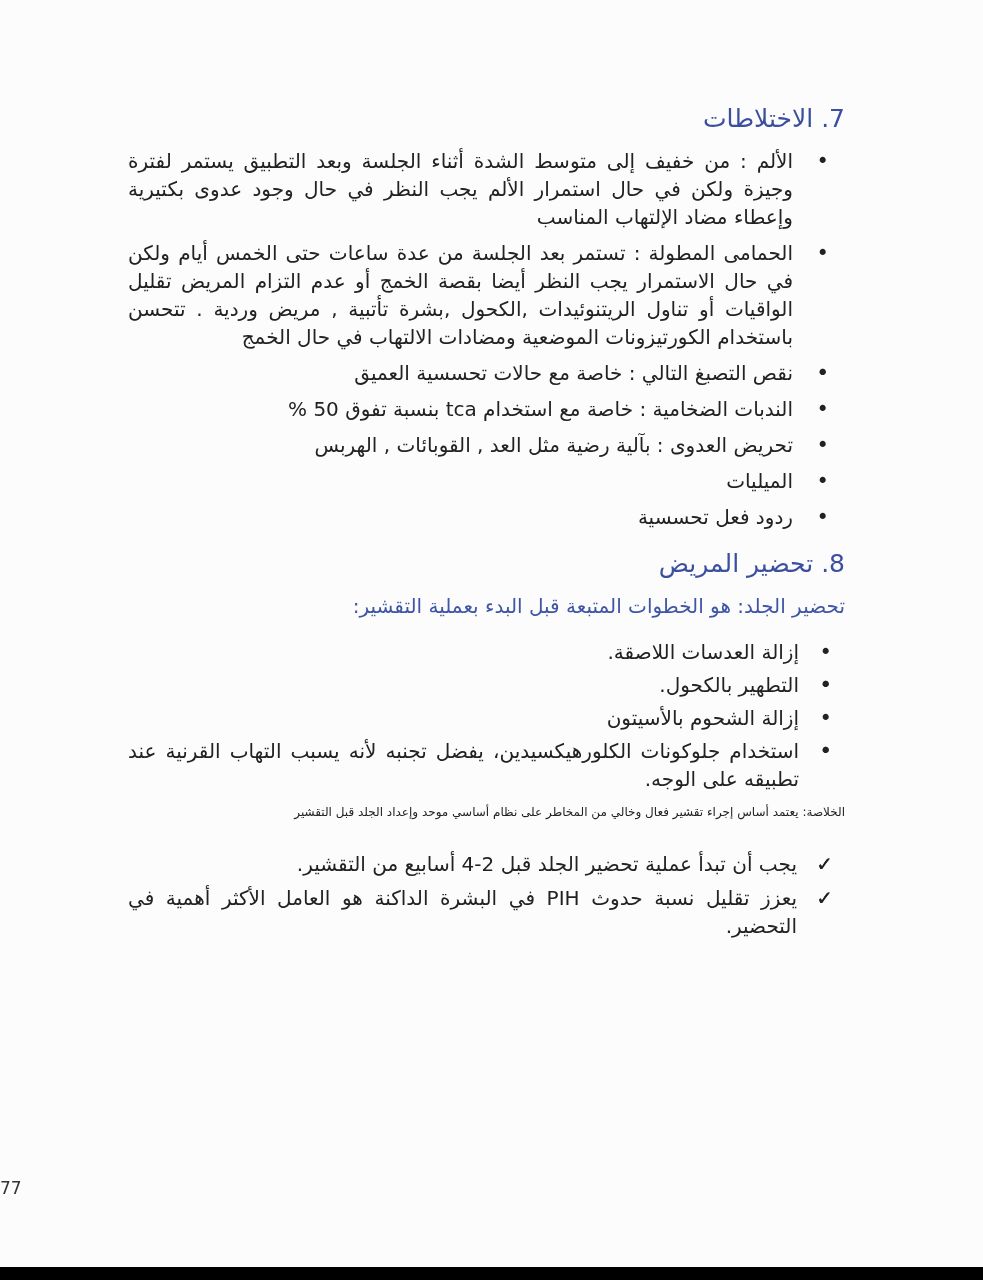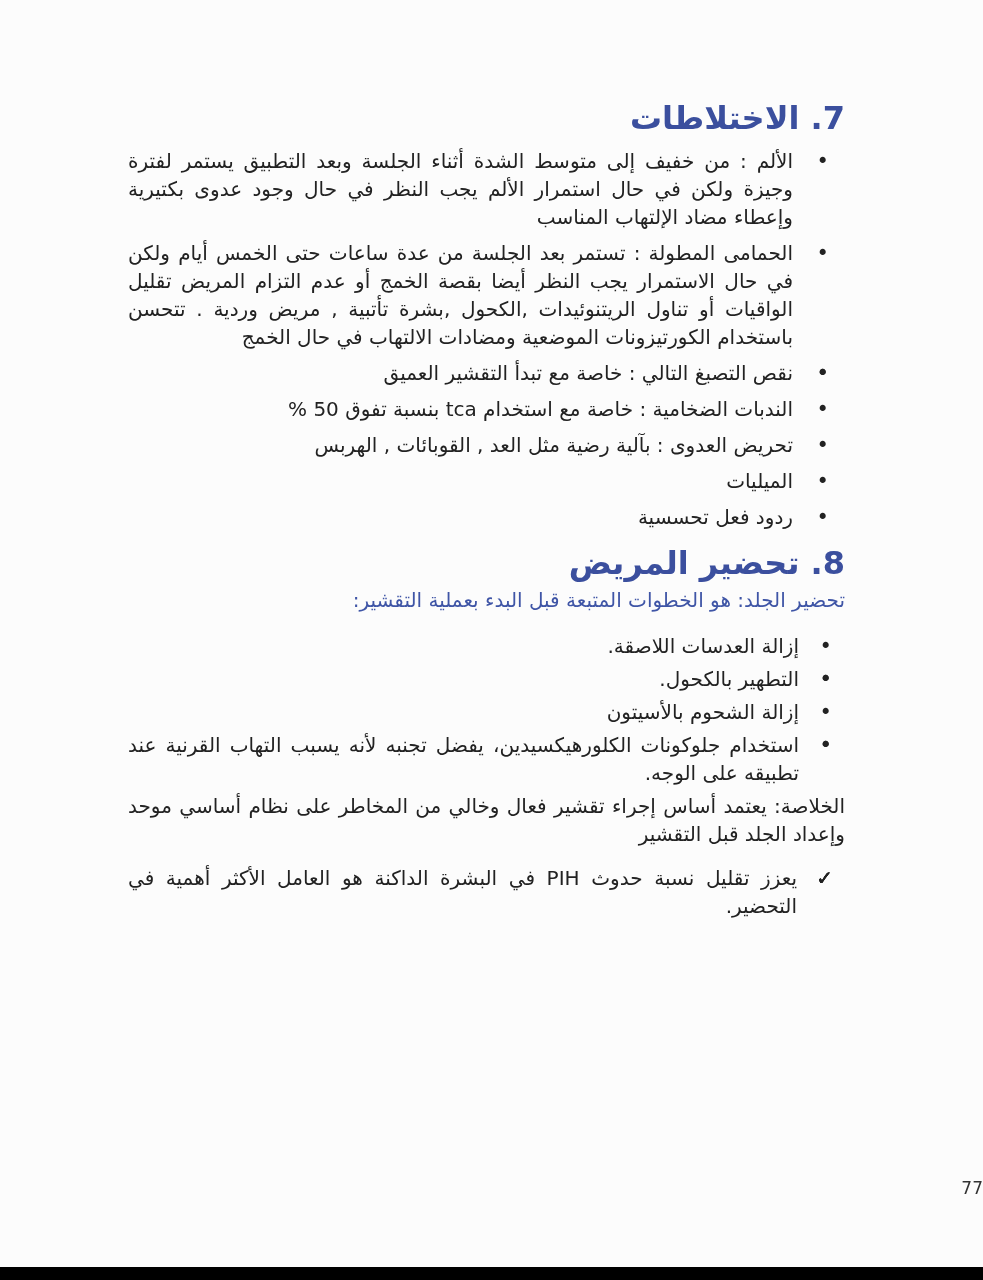--- a/index.html
+++ b/index.html
@@ -19,28 +19,27 @@
   }
   .content {
     position: absolute;
     top: 0;
     right: 0;
     left: 0;
     padding: 102px 138px 0 128px;
   }
   h2.sec-heading {
     margin: 0 0 12px 0;
-    font-size: 32px;
+    font-size: 25px;
     line-height: 33px;
-    font-weight: bold;
+    font-weight: normal;
     color: var(--heading, #3b4f9e);
   }
   h2.sec-heading.second {
     margin-top: 16px;
-    margin-bottom: 6px;
   }
   ul {
     list-style: none;
     margin: 0;
     padding: 0;
   }
   li {
     position: relative;
     font-size: 20px;
     line-height: 28px;
@@ -78,31 +77,31 @@
     font-weight: bold;
     color: var(--text, #222222);
   }
   .intro-line {
     margin: 0 0 18px 0;
     font-size: 20px;
     line-height: 28px;
     color: var(--intro, #3f55a6);
   }
   .summary-par {
-    margin: 4px 0 16px 0;
-    font-size: 20px;
+    margin: 4px 0 24px 0;
+    font-size: 12px;
     line-height: 28px;
     text-align: justify;
   }
   .page-number {
     position: absolute;
     bottom: 82px;
     left: 0;
     right: 0;
-    text-align: right;
+    text-align: left;
     direction: ltr;
     font-size: 17px;
     color: #333333;
   }
   .bottom-bar {
     position: absolute;
     bottom: 0;
     left: 0;
     right: 0;
     height: 13px;
@@ -124,21 +123,21 @@
       </li>
       <li>
         <span class="marker">•</span>
         <span>الحمامى المطولة : تستمر بعد الجلسة من عدة ساعات حتى الخمس أيام ولكن في حال الاستمرار يجب النظر أيضا بقصة الخمج أو عدم التزام المريض تقليل الواقيات أو تناول الريتنوئيدات ,الكحول ,بشرة تأتبية , مريض وردية . تتحسن باستخدام الكورتيزونات الموضعية ومضادات الالتهاب في حال الخمج</span>
       </li>
       <li>
         <span class="marker">•</span>
       </li>
       <li>
         <span class="marker">•</span>
-        <span>نقص التصبغ التالي : خاصة مع تبدأ التقشير العميق</span>
+        <span>نقص التصبغ التالي : خاصة مع حالات تحسسية العميق</span>
       </li>
       <li>
         <span class="marker">•</span>
         <span>الندبات الضخامية : خاصة مع استخدام tca بنسبة تفوق 50 %</span>
       </li>
       <li>
         <span class="marker">•</span>
         <span>تحريض العدوى : بآلية رضية مثل العد , القوبائات , الهربس</span>
       </li>
       <li>
@@ -181,20 +180,21 @@
     </ul>
 
     <p class="summary-par">الخلاصة: يعتمد أساس إجراء تقشير فعال وخالي من المخاطر على نظام أساسي موحد وإعداد الجلد قبل التقشير</p>
 
     <ul class="check-list">
       <li>
         <span class="marker">✓</span>
       </li>
       <li>
         <span class="marker">✓</span>
+        <span>يجب أن تبدأ عملية تحضير الجلد قبل 2-4 أسابيع من التقشير.</span>
       </li>
       <li>
         <span class="marker">✓</span>
       </li>
       <li>
         <span class="marker">✓</span>
         <span>يعزز تقليل نسبة حدوث PIH في البشرة الداكنة هو العامل الأكثر أهمية في التحضير.</span>
       </li>
     </ul>
 

